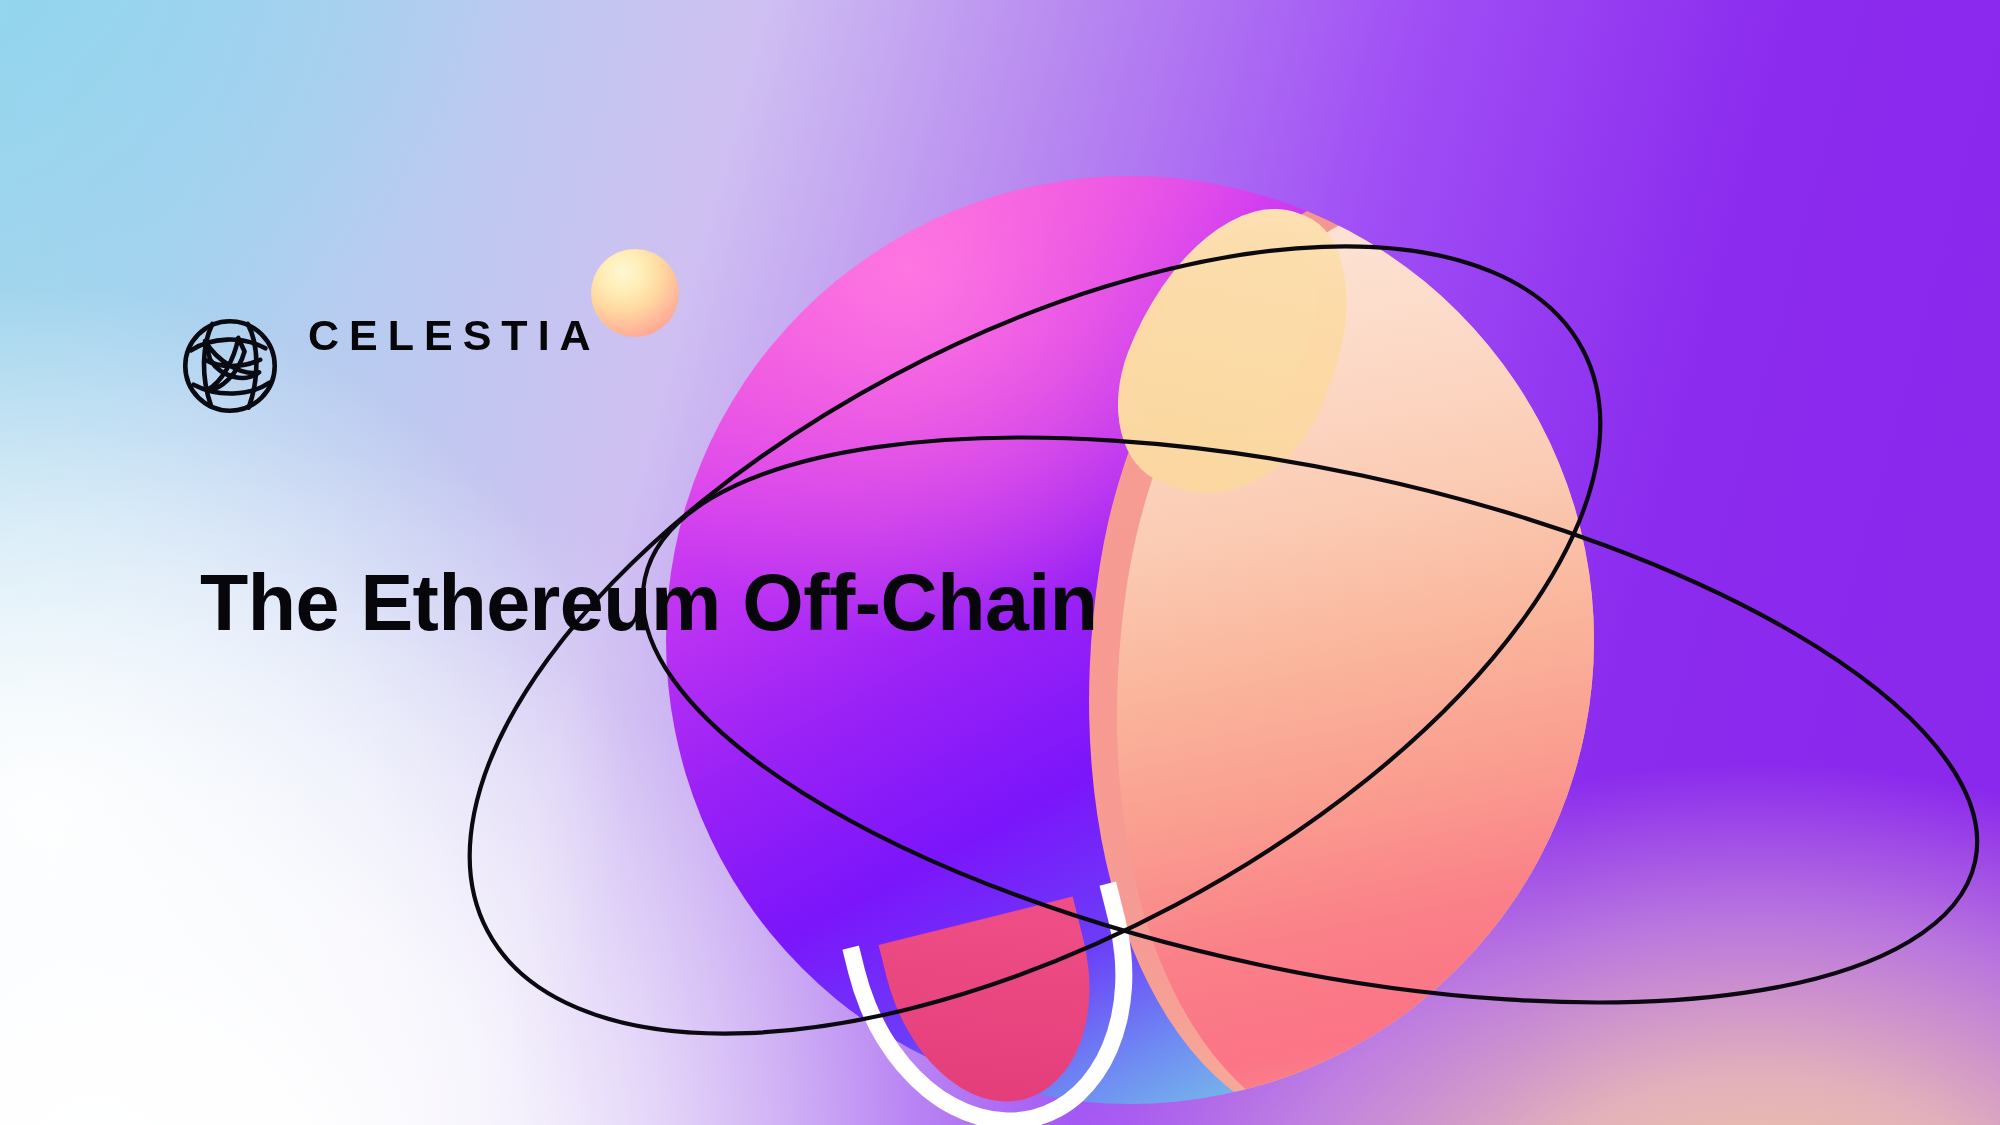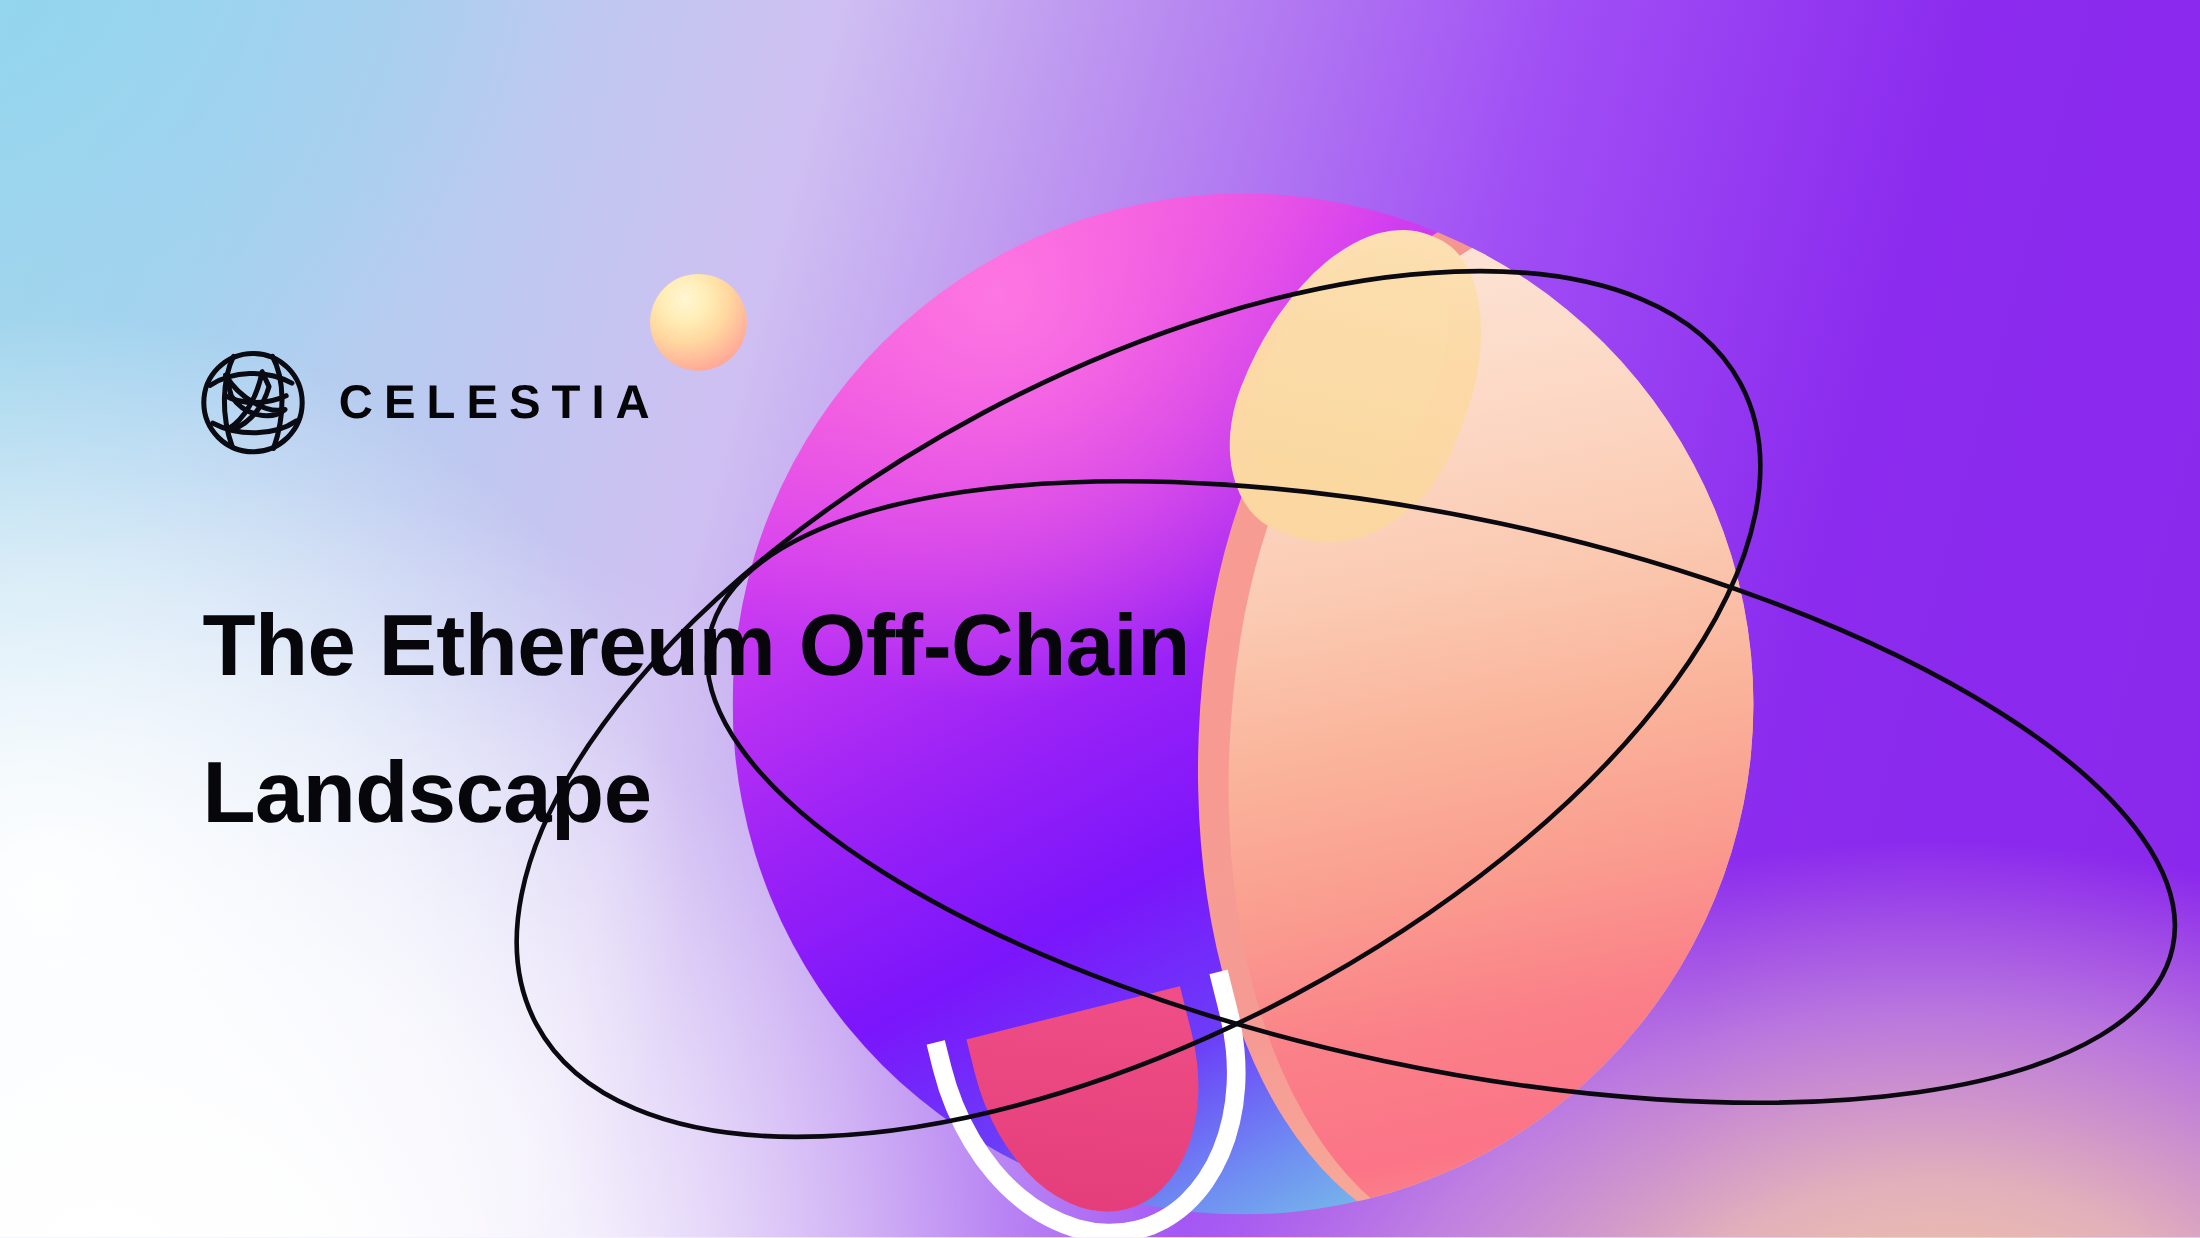--- a/index.html
+++ b/index.html
@@ -98,36 +98,36 @@
   .moon{
     position:absolute;left:591px;top:249px;width:88px;height:88px;border-radius:50%;
     background:radial-gradient(circle at 36% 26%,
       #fff6d4 0%, #ffeeb8 22%, #ffd9a0 45%, #ffb79a 68%, #ff9d93 86%, #fb8e8e 100%);
   }
 
   
   .orbits{position:absolute;inset:0;}
 
   
-  .logo{position:absolute;left:178px;top:314px;display:flex;align-items:center;gap:26px;}
+  .logo{position:absolute;left:178px;top:314px;display:flex;align-items:flex-start;gap:26px;}
   .logo-mark{width:104px;height:104px;display:block;}
   .logo-word{
     font-size:43px;font-weight:700;letter-spacing:10px;color:#060608;
     line-height:1;white-space:nowrap;
     font-family:"Liberation Sans","DejaVu Sans",sans-serif;
   }
 
   
   .headline{
     position:absolute;left:184px;top:520px;width:1120px;
     color:#07060a;font-weight:700;font-size:79px;line-height:133px;
     letter-spacing:-0.5px;white-space:nowrap;
     font-family:"Liberation Sans","DejaVu Sans",sans-serif;
   }
-  .headline div{margin:0;padding:0;}
+  .headline div{margin:16px;padding:0;}
 </style>
 </head>
 <body>
 
 <div id="stage">
 
   <div class="bg bg-base"></div>
   <div class="bg bg-blue-tl"></div>
   <div class="bg bg-white-l"></div>
   <div class="bg bg-white-bl"></div>
@@ -171,16 +171,15 @@
         <path d="M26 26 C38 46, 62 60, 78 56 C66 66, 42 62, 31 44 Z"></path>
         <path d="M58 23 C54 44, 42 66, 28 73 C40 74, 58 58, 64 36 Z"></path>
         <path d="M79 44 C62 52, 40 52, 26 44"></path>
       </g>
     </svg>
     <span class="logo-word">CELESTIA</span>
   </div>
 
   <div class="headline">
     <div>The Ethereum Off-Chain</div>
-    <div>Landscape</div>
   </div>
 
 </div>
 
 </body></html>

